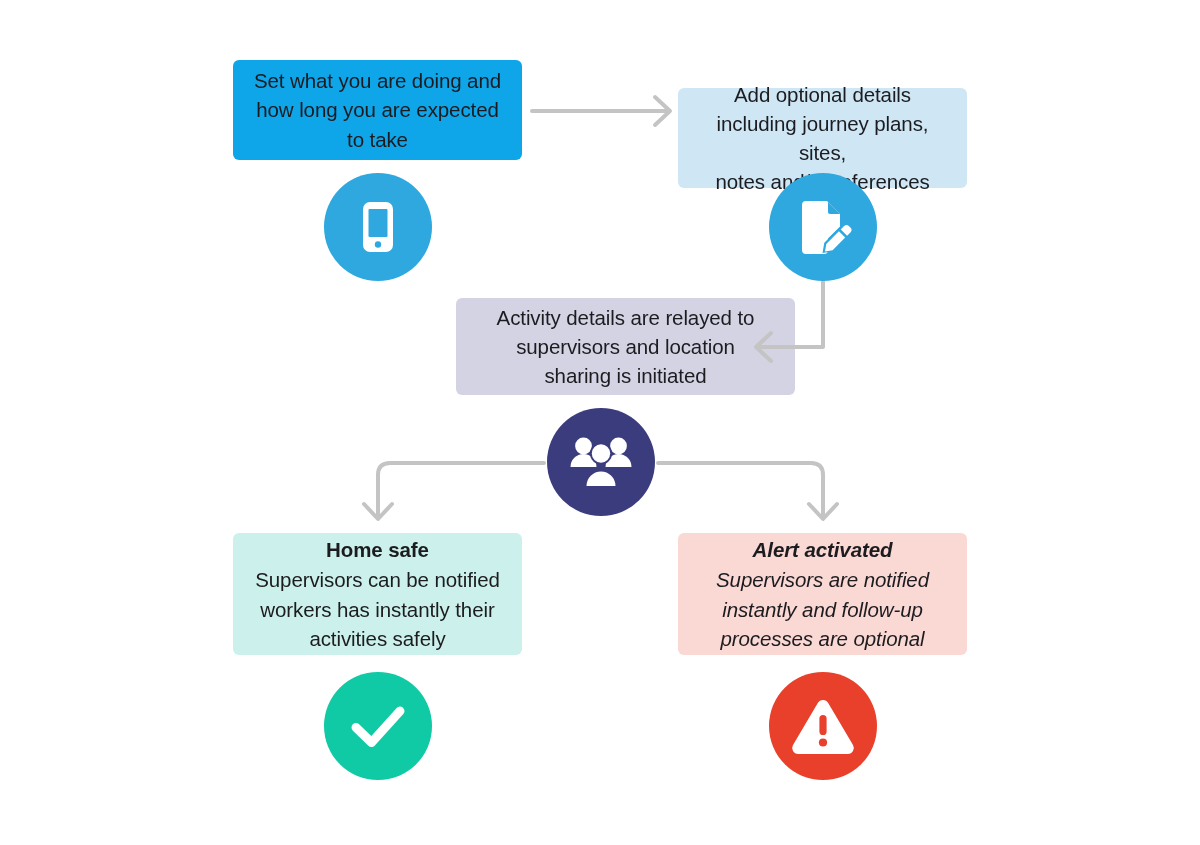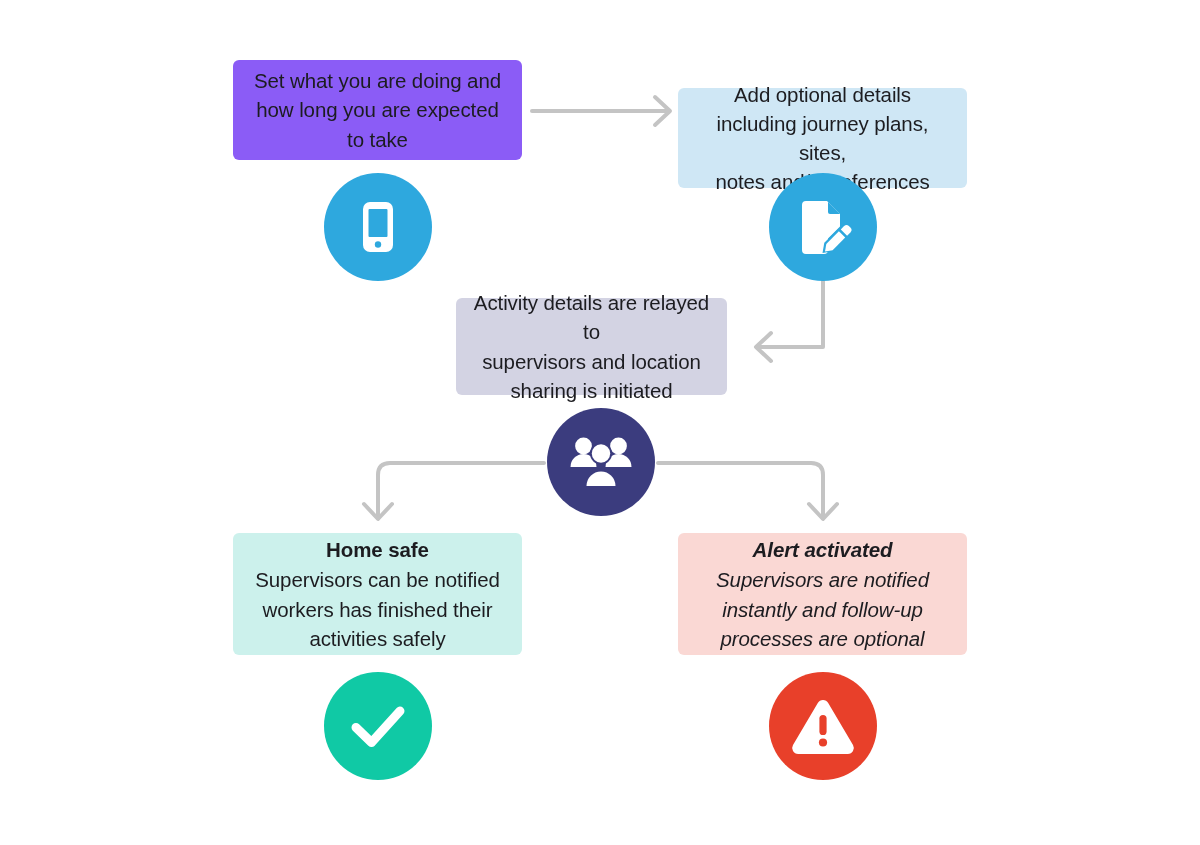--- a/index.html
+++ b/index.html
@@ -36,23 +36,23 @@
     padding: 0 14px;
     white-space: pre-line;
   }
   .node-box .heading {
     font-size: 20.5px;
     font-weight: 700;
     letter-spacing: -0.1px;
     margin-bottom: 1px;
   }
 
-  #box-set-activity   { left: 233px; top: 60px;  width: 289px; height: 100px; background: #8b5cf6; }
+  #box-set-activity   { left: 233px; top: 60px;  width: 289px; height: 100px; background: #0ea5e9; }
   #box-add-details    { left: 678px; top: 60px;  width: 289px; height: 100px; background: #cfe7f5; margin-top: 28px; }
-  #box-relay-details  { left: 456px; top: 298px; width: 271px; height: 97px;  background: #d3d3e3; }
+  #box-relay-details  { left: 456px; top: 298px; width: 339px; height: 97px;  background: #d3d3e3; }
   #box-home-safe      { left: 233px; top: 533px; width: 289px; height: 122px; background: #ccf1ec; }
   #box-alert-activated{ left: 678px; top: 533px; width: 289px; height: 122px; background: #fad8d4; font-style: italic; }
 
   
   .icon-circle {
     position: absolute;
     width: 108px;
     height: 108px;
     border-radius: 50%;
     display: flex;
@@ -120,21 +120,21 @@
 
   <div class="node-box" id="box-relay-details">
     <div class="body">Activity details are relayed to
 supervisors and location
 sharing is initiated</div>
   </div>
 
   <div class="node-box" id="box-home-safe">
     <div class="heading">Home safe</div>
     <div class="body">Supervisors can be notified
-workers has finished their
+workers has instantly their
 activities safely</div>
   </div>
 
   <div class="node-box" id="box-alert-activated">
     <div class="heading">Alert activated</div>
     <div class="body">Supervisors are notified
 instantly and follow-up
 processes are optional</div>
   </div>
 

